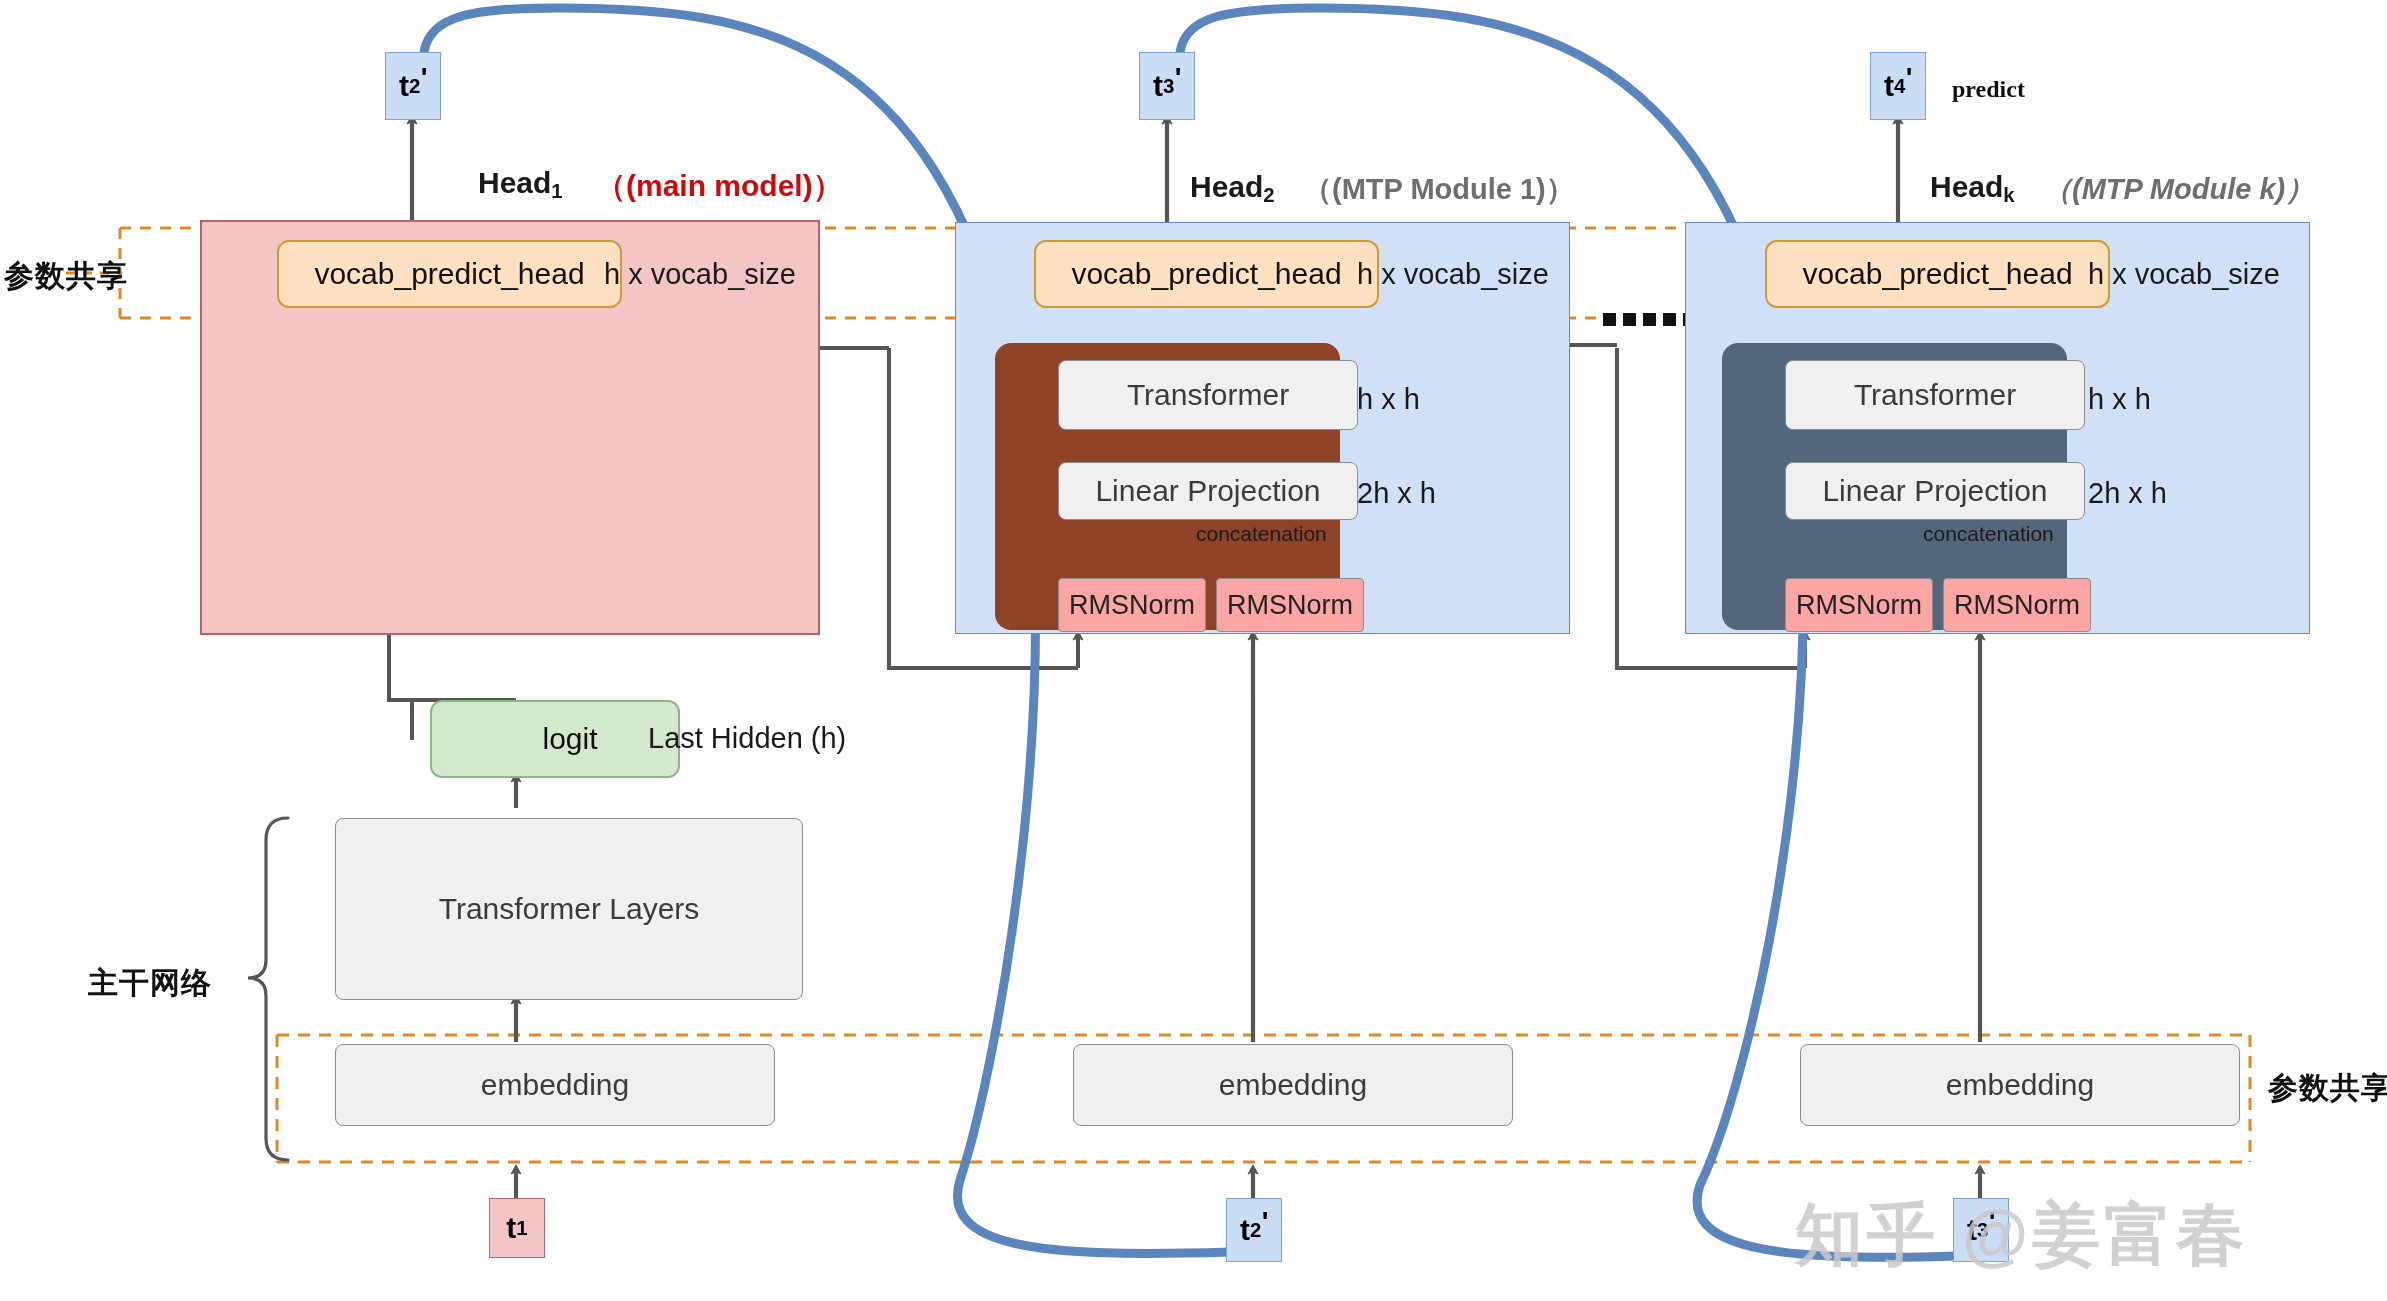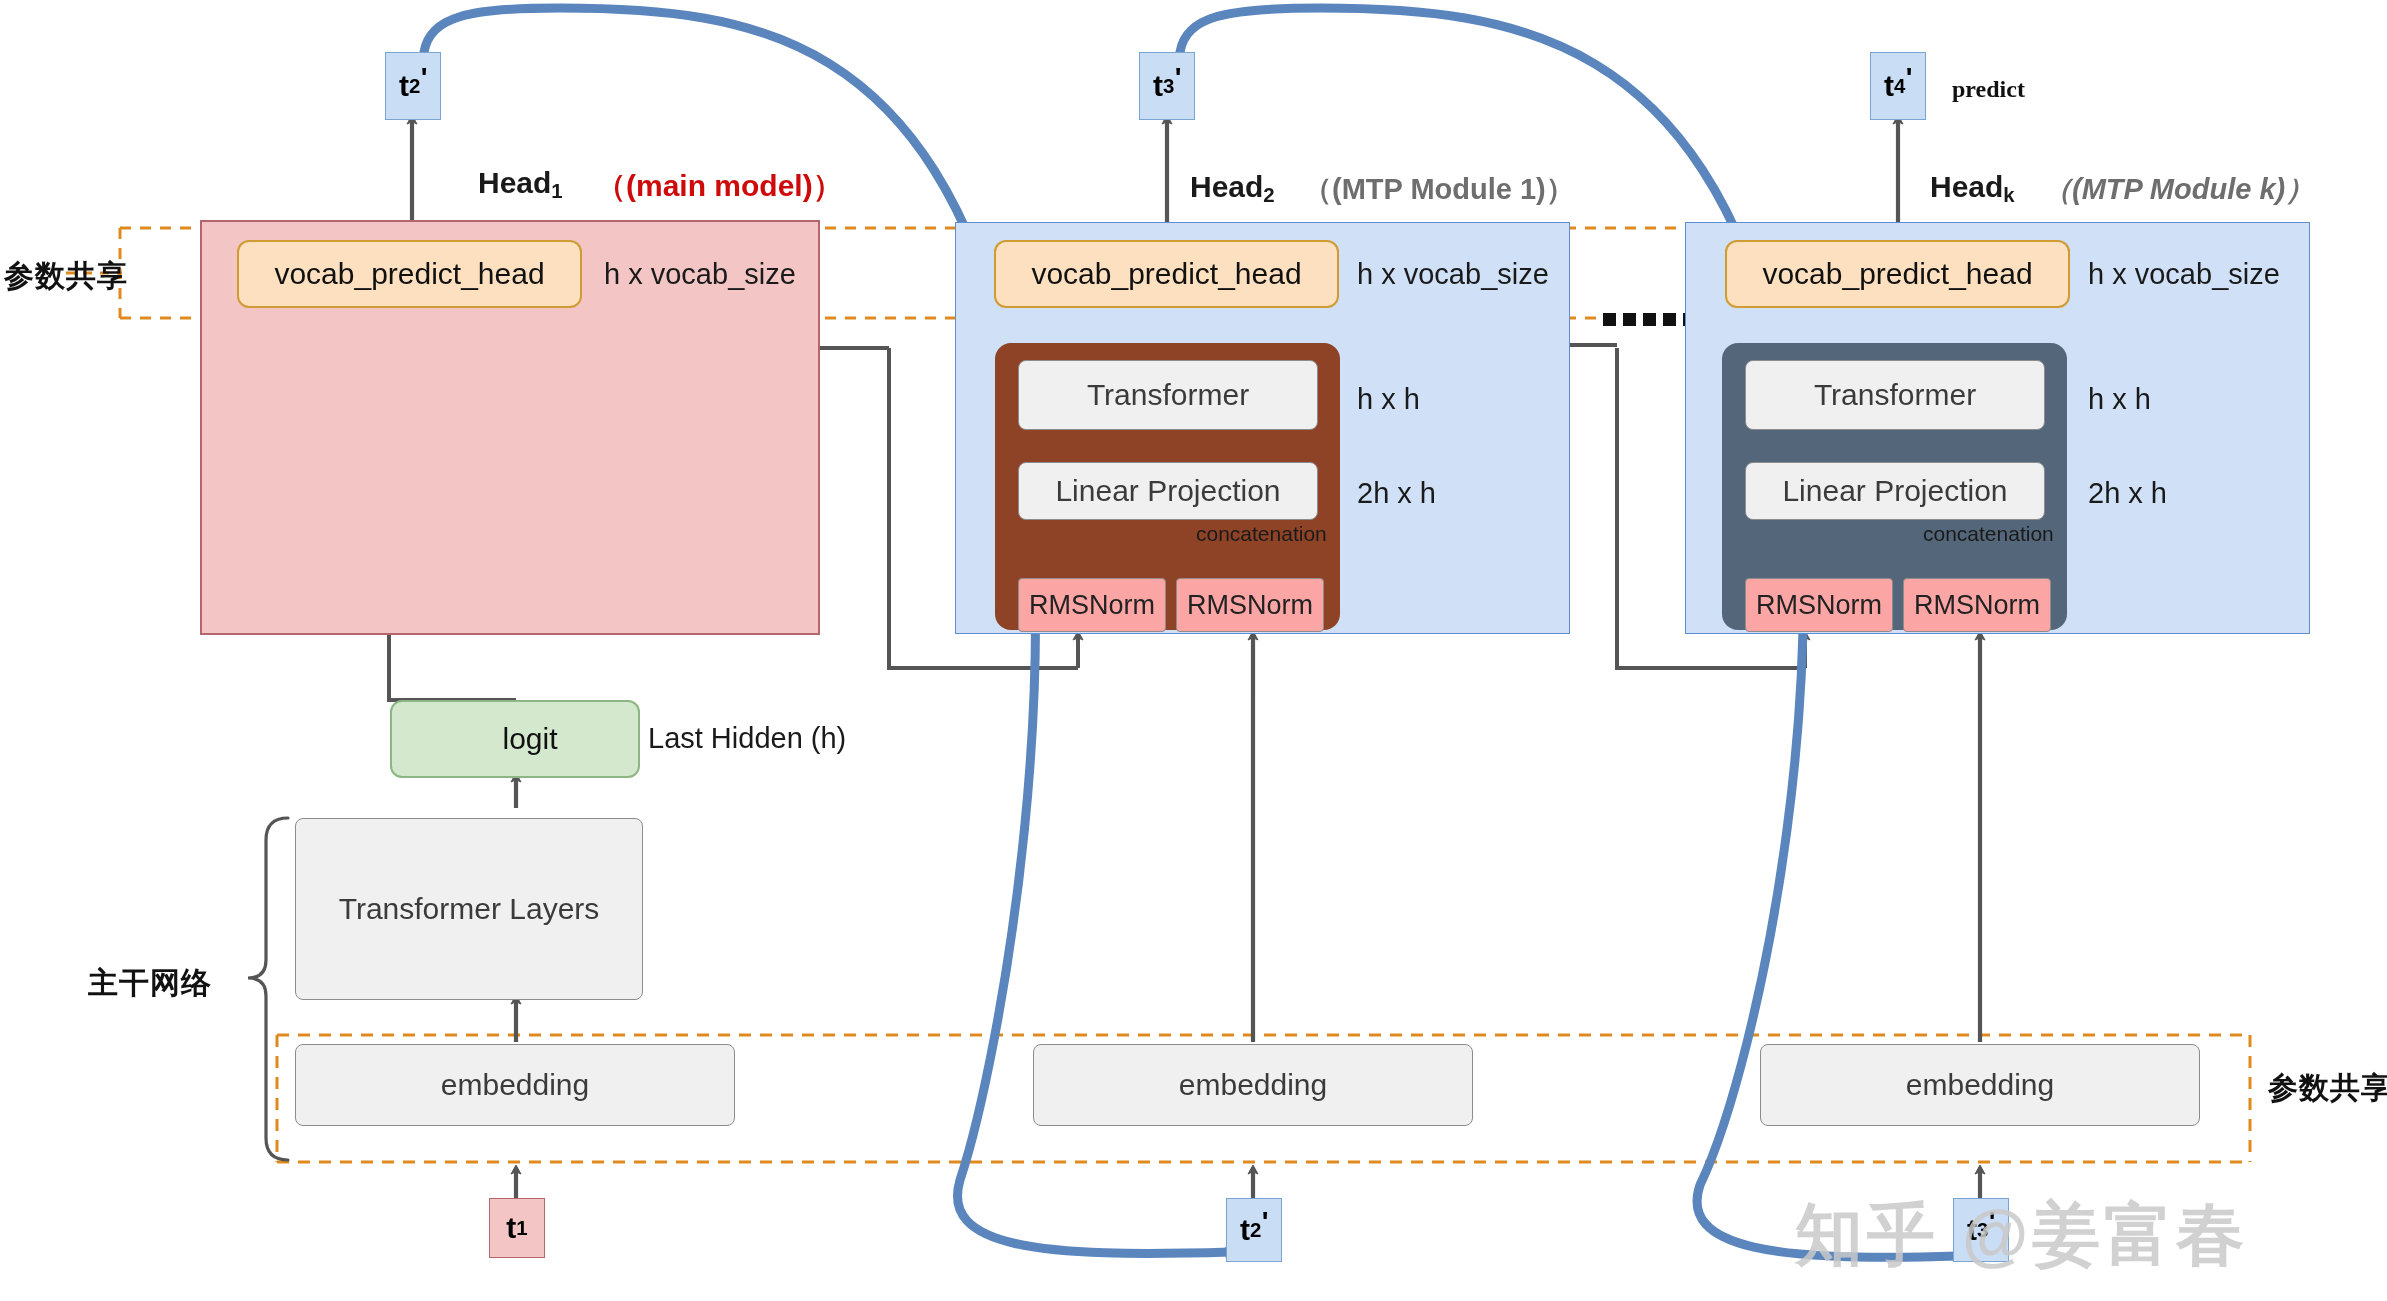--- a/index.html
+++ b/index.html
@@ -6,21 +6,21 @@
   body{font-family:"Liberation Sans","DejaVu Sans",sans-serif;}
   #stage{position:relative;width:2387px;height:1301px;background:#fff;overflow:hidden;}
   #svg-layer{position:absolute;left:0;top:0;width:2387px;height:1301px;}
   .abs{position:absolute;box-sizing:border-box;}
 
   
   .panel-main{background:#f3c5c5;border:2px solid #b5656b;}
   .panel-mtp{background:#cfe0f7;border:1.5px solid #5b8fd1;}
 
   
-  .card{display:flex;align-items:center;justify-content:center;text-align:center;}
+  .card{display:flex;align-items:center;justify-content:center;text-align:center;margin-left:40px;}
   .card-vocab{background:#fde0bf;border:2px solid #cf9b32;border-radius:12px;
               font-size:30px;color:#111;}
   .card-logit{background:#d4e8cd;border:2px solid #8cb683;border-radius:12px;
               font-size:30px;color:#111;padding-left:30px;}
   .card-gray{background:#f0f0f0;border:1.6px solid #8c8c8c;border-radius:8px;
              font-size:30px;color:#3b3b3b;}
   .card-gray-sm{background:#fca5a5;border:1.6px solid #8c8c8c;border-radius:4px;
              font-size:27px;color:#222;}
   .inner-brown{background:#8e4226;border-radius:16px;}
   .inner-slate{background:#54677a;border-radius:16px;}
@@ -183,21 +183,21 @@
       <span class="pr">'</span>
   </div>
 
   <div class="abs lbl lbl-cn" style="left:4px;top:256px;">参数共享</div>
 
   <div class="abs card card-logit" style="left:390px;top:700px;width:250px;height:78px;">
     <span>logit</span>
   </div>
   <div class="abs lbl lbl-dim" style="left:648px;top:722px;">Last Hidden (h)</div>
 
-  <div class="abs card card-gray" style="left:295px;top:818px;width:348px;height:182px;">
+  <div class="abs card card-gray" style="left:295px;top:818px;width:468px;height:182px;">
     <span>Transformer Layers</span>
   </div>
 
   <div class="abs lbl lbl-cn" style="left:88px;top:963px;">主干网络</div>
 
   <div class="abs card card-gray" style="left:295px;top:1044px;width:440px;height:82px;">
     <span>embedding</span>
   </div>
   <div class="abs card card-gray" style="left:1033px;top:1044px;width:440px;height:82px;">
     <span>embedding</span>

